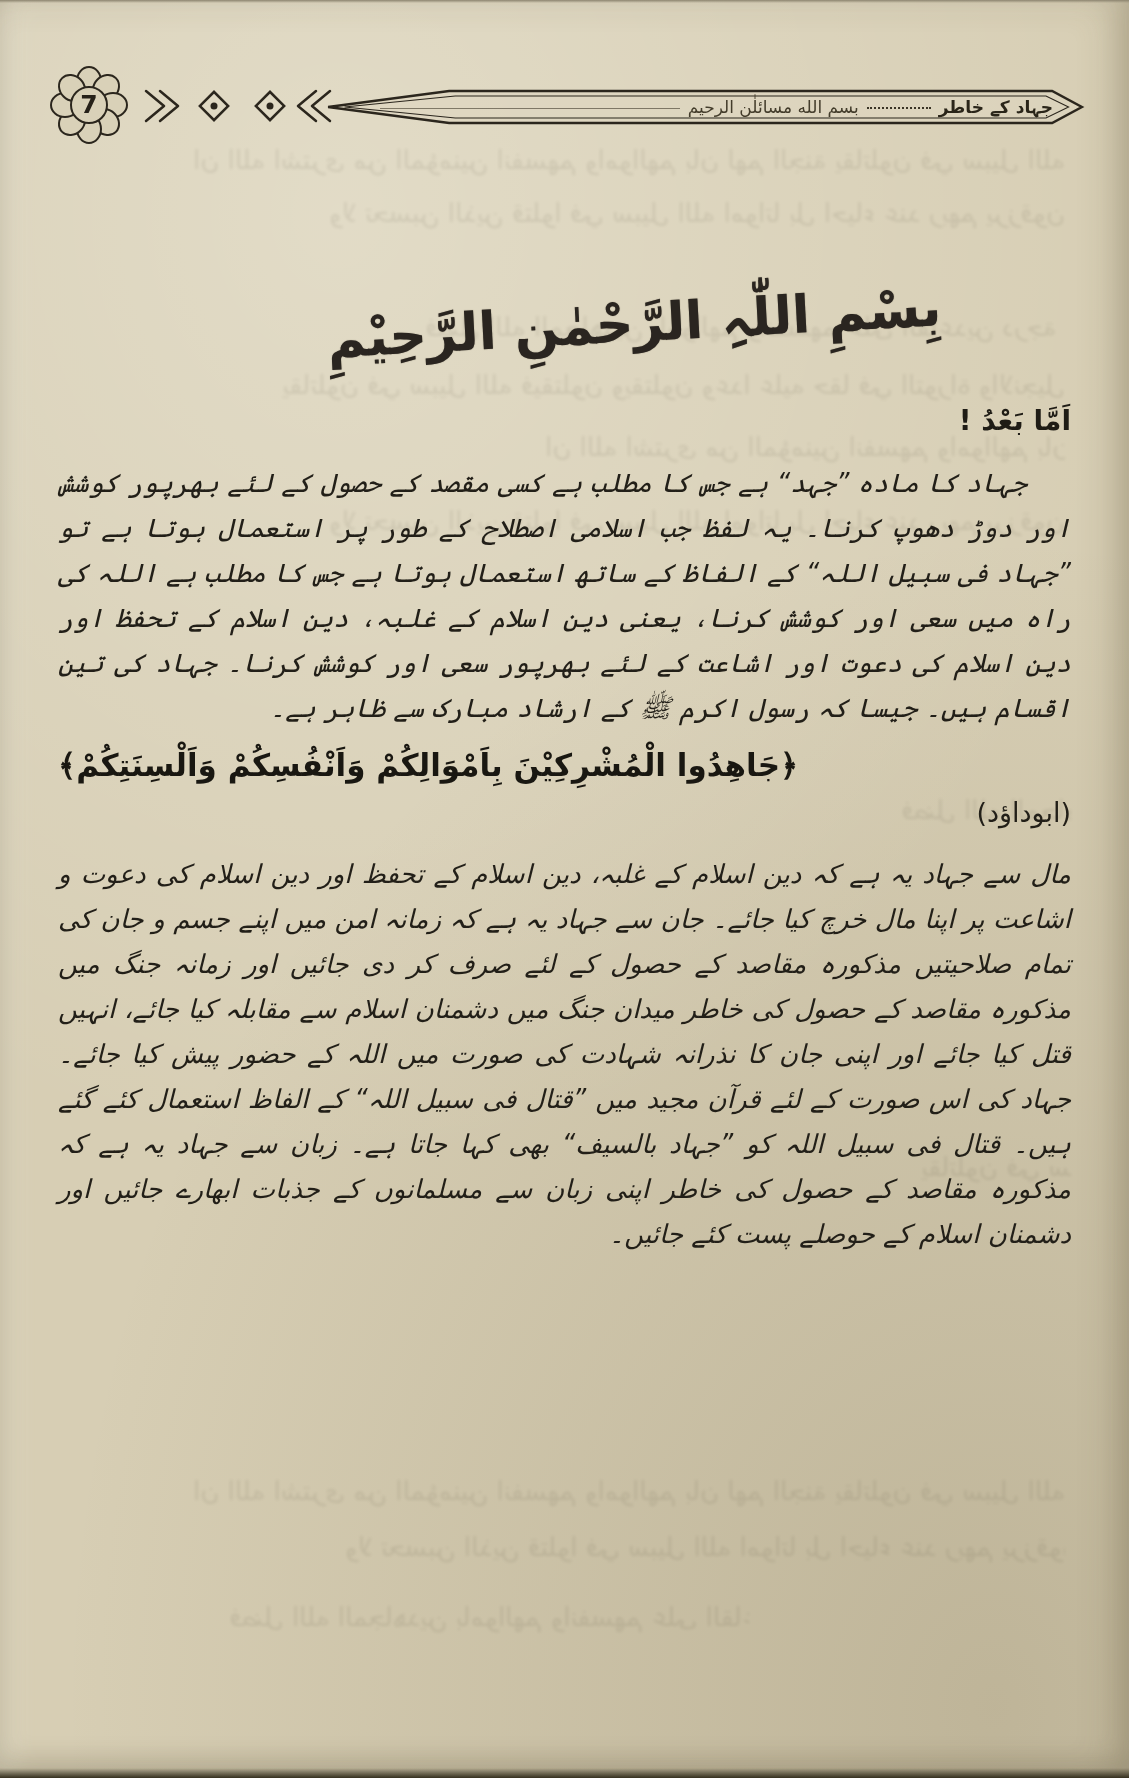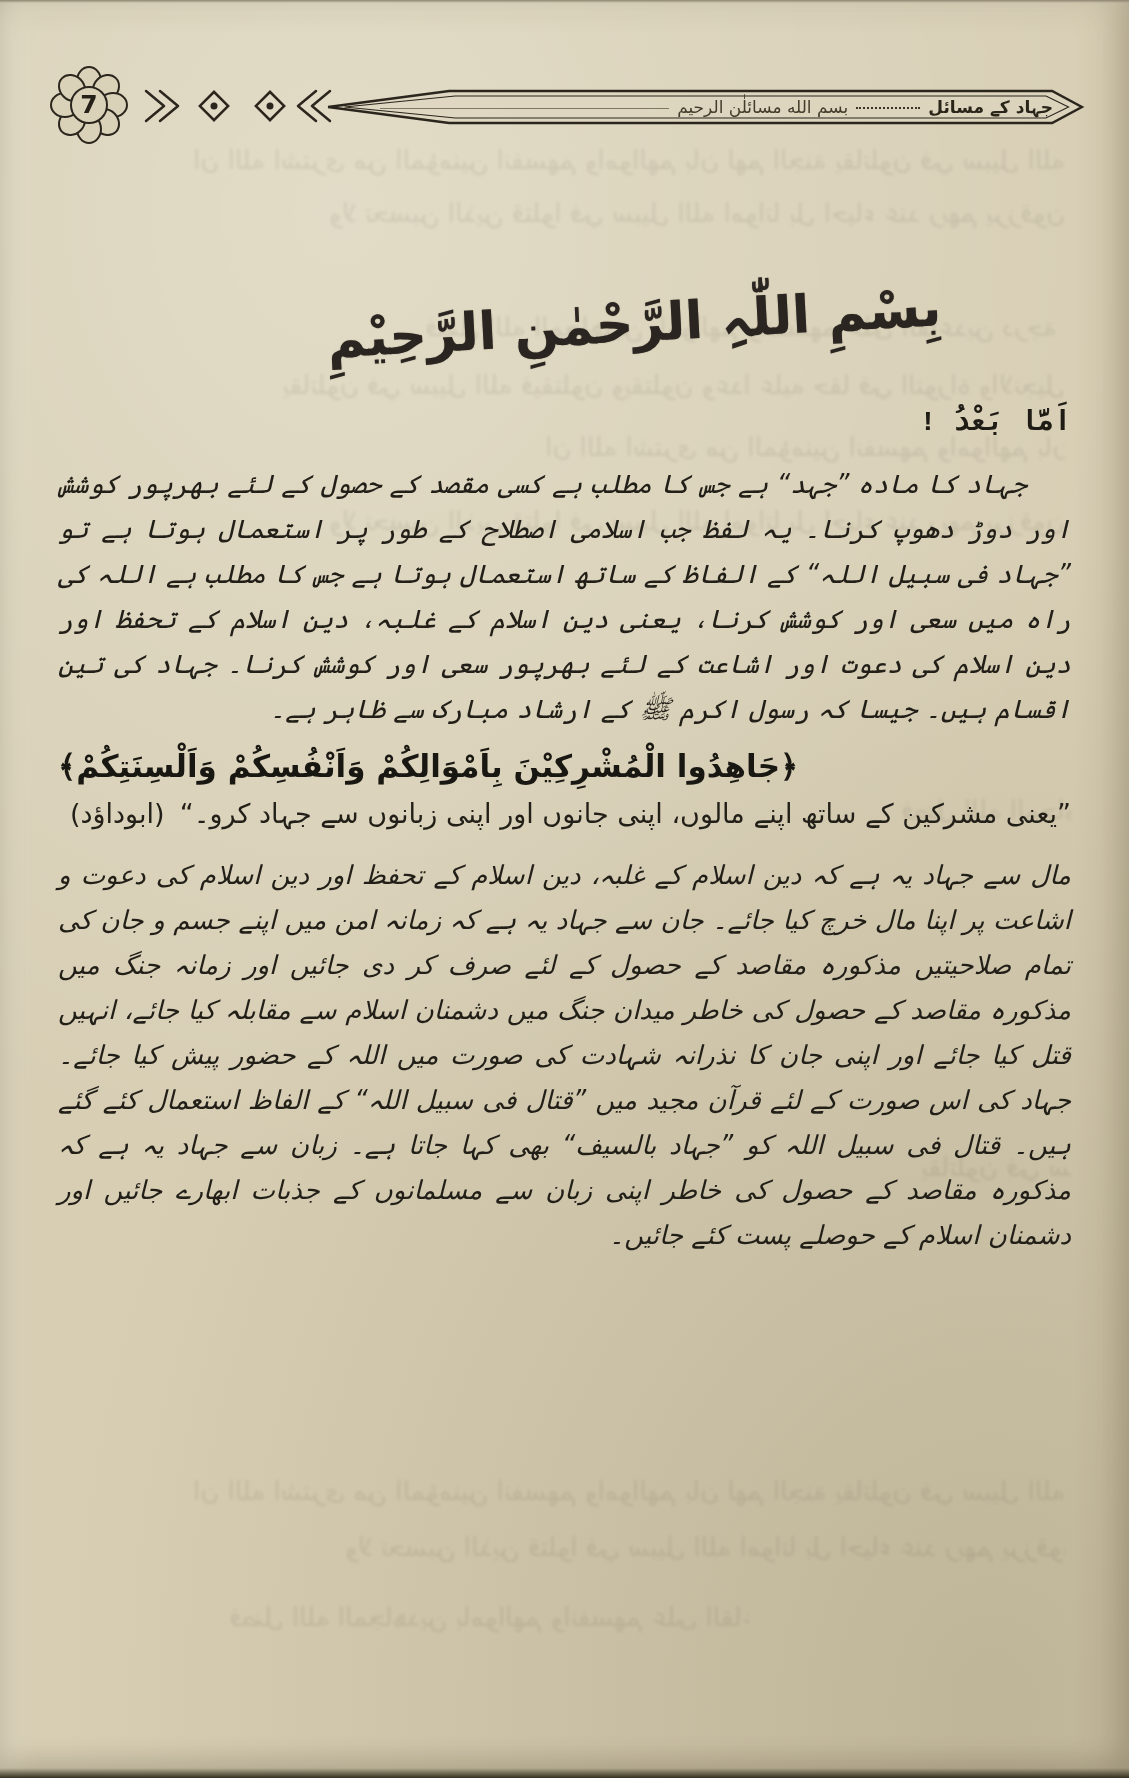--- a/index.html
+++ b/index.html
@@ -53,21 +53,21 @@
   .basmala{
     text-align:center;font-size:52px;font-weight:bold;color:#2a2520;
     transform:rotate(-3deg) translateX(70px);
     margin-top:34px;height:118px;line-height:110px;
     text-shadow:0 0 1px rgba(40,33,20,.5);
   }
   .hamd{
     margin-top:82px;font-size:27px;font-weight:bold;white-space:nowrap;
     letter-spacing:.5px;color:#1f1c15;
   }
-  .amma{margin-top:14px;font-size:28px;font-weight:bold;color:#1f1c15;font-family:Liberation Mono, monospace;}
+  .amma{margin-top:14px;font-size:28px;font-weight:bold;color:#1f1c15;}
   .para{
     font-size:26px;line-height:1.73;text-align:justify;color:#221f18;
     margin-top:24px;
     font-style:italic;
   }
   .para.first{ text-indent:44px; }
   .quote{
     margin-top:16px;text-align:left;font-size:31px;font-weight:bold;color:#191711;
   }
   .transline{
@@ -133,40 +133,39 @@
         <circle cx="136" cy="22" r="3.5" fill="#2b261d"></circle>
       </svg>
     </div>
 
     <div class="banner">
       <svg viewBox="0 0 744 42" preserveAspectRatio="none">
         <path d="M4,21 L122,5 L710,5 L739,21 L710,37 L122,37 Z" fill="rgba(222,214,192,.6)" stroke="#2b261d" stroke-width="2.4"></path>
         <path d="M20,21 L128,10 L704,10 L726,21 L704,32 L128,32 Z" fill="none" stroke="#2b261d" stroke-width="1.1"></path>
       </svg>
       <div class="banner-text">
-        <span class="banner-title">جہاد کے مسائل</span>
+        <span class="banner-title">جہاد کے خاطر</span>
         <span class="banner-leader"></span>
         <span class="banner-bismillah">بسم الله مسائلٰن الرحیم</span>
         <span class="banner-tail"></span>
       </div>
     </div>
   </div>
 
   <div class="content">
 
     <div class="basmala">بِسْمِ اللّٰہِ الرَّحْمٰنِ الرَّحِیْمِ</div>
 
 
     <div class="amma">اَمَّا بَعْدُ !</div>
 
     <div class="para first">جہاد کا مادہ ”جہد“ ہے جس کا مطلب ہے کسی مقصد کے حصول کے لئے بھرپور کوشش اور دوڑ دھوپ کرنا۔ یہ لفظ جب اسلامی اصطلاح کے طور پر استعمال ہوتا ہے تو ”جہاد فی سبیل اللہ“ کے الفاظ کے ساتھ استعمال ہوتا ہے جس کا مطلب ہے اللہ کی راہ میں سعی اور کوشش کرنا، یعنی دین اسلام کے غلبہ، دین اسلام کے تحفظ اور دین اسلام کی دعوت اور اشاعت کے لئے بھرپور سعی اور کوشش کرنا۔ جہاد کی تین اقسام ہیں۔ جیسا کہ رسول اکرم ﷺ کے ارشاد مبارک سے ظاہر ہے۔</div>
 
     <div class="quote">﴿جَاهِدُوا الْمُشْرِكِيْنَ بِاَمْوَالِكُمْ وَاَنْفُسِكُمْ وَاَلْسِنَتِكُمْ﴾</div>
 
     <div class="transline">
-      <span>”یعنی مشرکین کے ساتھ اپنے مالوں، اپنی جانوں اور اپنی زبانوں سے جہاد کرو۔“</span>
       <span class="citation">(ابوداؤد)</span>
     </div>
 
     <div class="para">مال سے جہاد یہ ہے کہ دین اسلام کے غلبہ، دین اسلام کے تحفظ اور دین اسلام کی دعوت و اشاعت پر اپنا مال خرچ کیا جائے۔ جان سے جہاد یہ ہے کہ زمانہ امن میں اپنے جسم و جان کی تمام صلاحیتیں مذکورہ مقاصد کے حصول کے لئے صرف کر دی جائیں اور زمانہ جنگ میں مذکورہ مقاصد کے حصول کی خاطر میدان جنگ میں دشمنان اسلام سے مقابلہ کیا جائے، انہیں قتل کیا جائے اور اپنی جان کا نذرانہ شہادت کی صورت میں اللہ کے حضور پیش کیا جائے۔ جہاد کی اس صورت کے لئے قرآن مجید میں ”قتال فی سبیل اللہ“ کے الفاظ استعمال کئے گئے ہیں۔ قتال فی سبیل اللہ کو ”جہاد بالسیف“ بھی کہا جاتا ہے۔ زبان سے جہاد یہ ہے کہ مذکورہ مقاصد کے حصول کی خاطر اپنی زبان سے مسلمانوں کے جذبات ابھارے جائیں اور دشمنان اسلام کے حوصلے پست کئے جائیں۔</div>
 
   </div>
 </div>
 
 </body></html>

